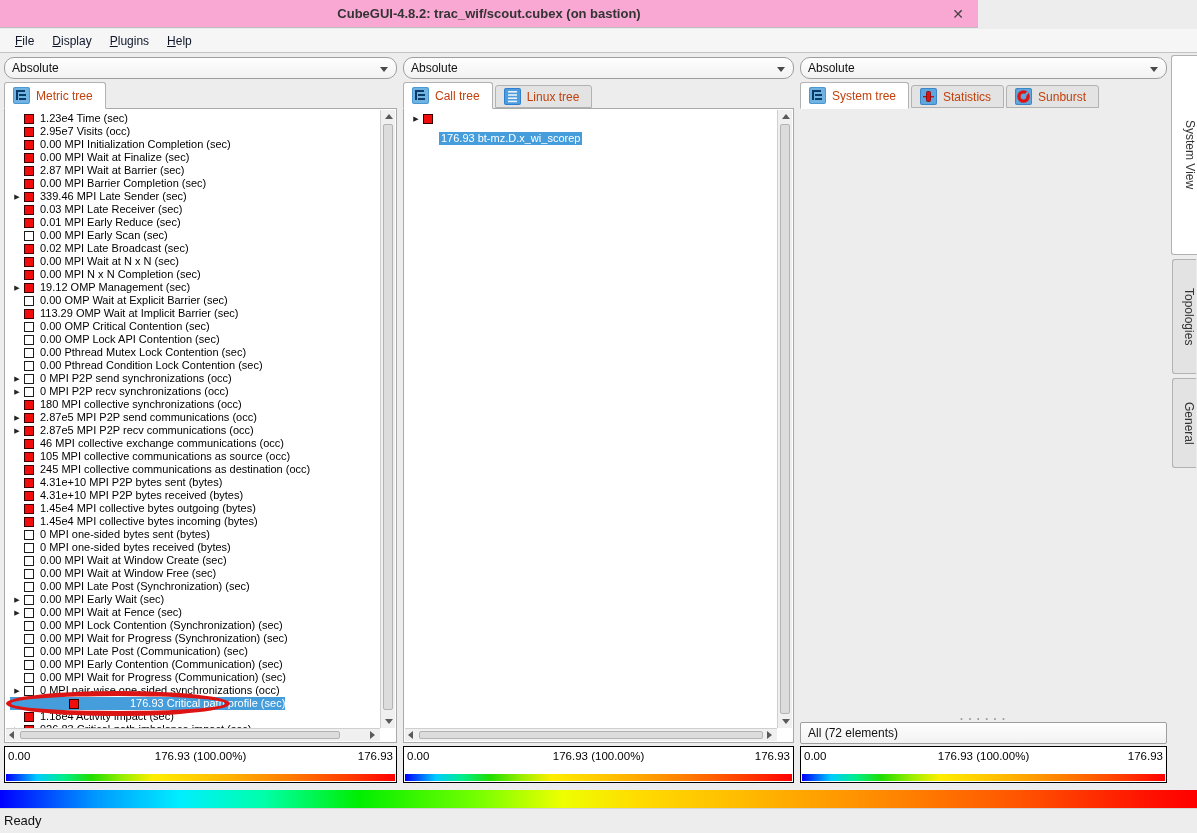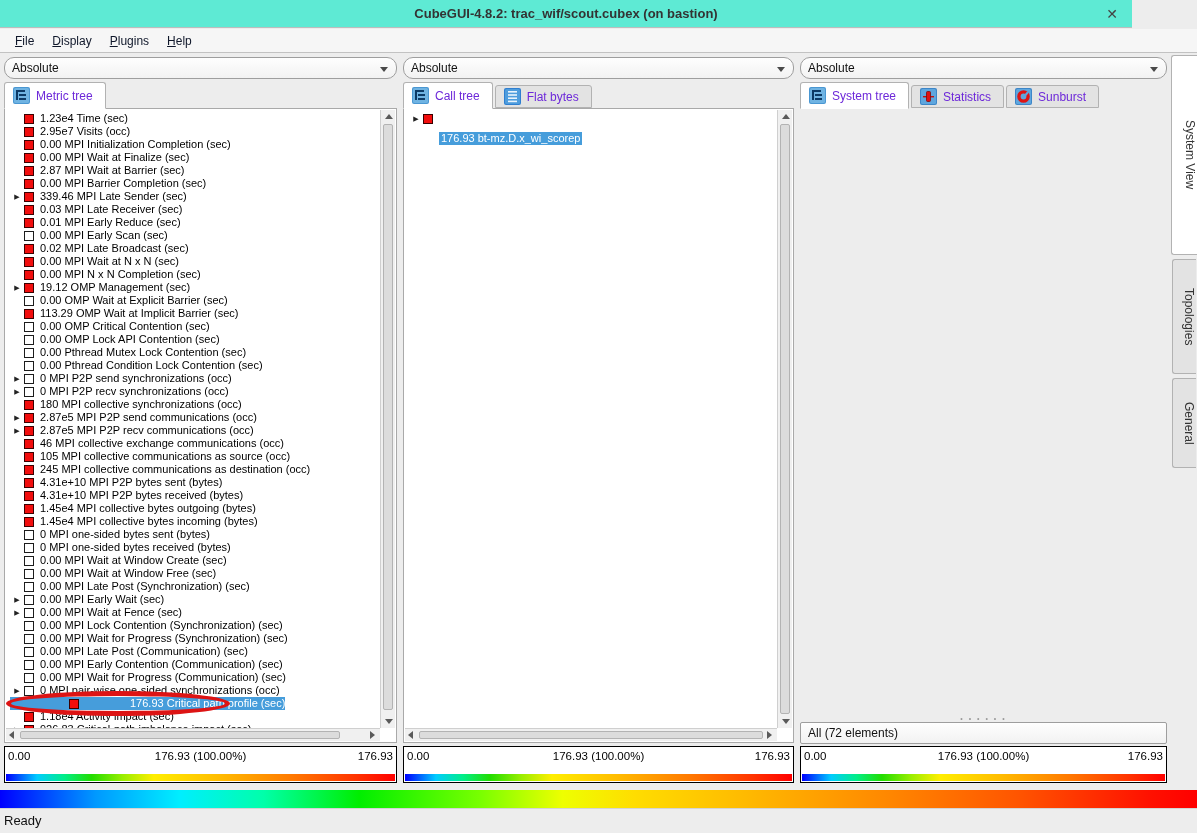--- a/index.html
+++ b/index.html
@@ -3,22 +3,22 @@
 <meta charset="utf-8">
 <style>
   * { box-sizing: border-box; margin: 0; padding: 0; }
   html,body { width:1197px; height:833px; }
   body {
     font-family: "Liberation Sans", sans-serif;
     background:#ededed; position:relative; overflow:hidden;
     -webkit-font-smoothing: antialiased;
   }
   
-  .titlebar { position:absolute; left:0; top:0; width:1132px; height:28px;
-    background:#5eead4; border-bottom:1px solid #bdbdbd; }
+  .titlebar { position:absolute; left:0; top:0; width:978px; height:28px;
+    background:#f9a8d4; border-bottom:1px solid #bdbdbd; }
   .titlebar .title { display:block; text-align:center; line-height:27px;
     font-size:13px; font-weight:700; color:#333; }
   .close-btn { position:absolute; right:10px; top:4px; width:20px; height:20px;
     text-align:center; line-height:20px; font-size:14px; color:#444; cursor:default; }
   
   .menubar { position:absolute; left:0; top:29px; width:1197px; height:24px;
     background:#f6f6f6; border-bottom:1px solid #c2c2c2; display:flex;
     align-items:center; padding-left:6px; }
   .menu-item { display:inline-block; padding:3px 9px; font-size:12px; color:#0f172a; }
   .menu-item::first-letter { text-decoration:underline; }
@@ -32,21 +32,21 @@
   .combo { position:absolute; left:0; right:0; top:4px; height:22px;
     background:linear-gradient(#fefefe,#f2f2f2); border:1px solid #9e9e9e;
     border-radius:10px; font-size:12px; color:#111; line-height:20px; padding-left:7px; }
   .combo .arrow-down { position:absolute; right:8px; top:9px; width:0; height:0;
     border-left:4px solid transparent; border-right:4px solid transparent;
     border-top:5px solid #4a4a4a; }
   
   .tabbar { position:absolute; left:0; right:0; top:28px; height:27px; display:flex; align-items:flex-end; }
   .tab { display:flex; align-items:center; gap:6px; padding:0 12px 0 8px;
     height:23px; background:#e3e3e3; border:1px solid #b2b2b2;
-    border-radius:3px 3px 0 0; font-size:12px; color:#6d28d9; margin-right:2px; }
+    border-radius:3px 3px 0 0; font-size:12px; color:#c2410c; margin-right:2px; }
   .tab.active { background:#ffffff; height:27px; border-bottom:1px solid #ffffff;
     margin-bottom:-1px; z-index:3; position:relative; }
   .tab-icon { width:17px; height:17px; flex:0 0 17px; }
   
   .treebox { position:absolute; left:0; right:0; top:55px;
     background:#ffffff; border:1px solid #a9a9a9; z-index:1; }
   .tb-tall  { height:635px; }
   .tb-short { height:610px; }
   .rows { position:absolute; left:1px; top:1px; right:16px; bottom:14px;
     padding:2px 0 0 4px; overflow:hidden; }
@@ -431,21 +431,21 @@
       </div>
       <div class="tab">
         <svg class="tab-icon" viewBox="0 0 17 17">
           <rect x="0" y="0" width="17" height="17" rx="2" fill="#2f7fd0"></rect>
           <rect x="1" y="1" width="15" height="15" rx="1.5" fill="#4f9ddd"></rect>
           <rect x="4" y="3" width="9" height="1.6" fill="#eaf4fc"></rect>
           <rect x="4" y="6.2" width="9" height="1.6" fill="#eaf4fc"></rect>
           <rect x="4" y="9.4" width="9" height="1.6" fill="#eaf4fc"></rect>
           <rect x="4" y="12.6" width="9" height="1.6" fill="#eaf4fc"></rect>
         </svg>
-        <span>Flat bytes</span>
+        <span>Linux tree</span>
       </div>
     </div>
     <div class="treebox tb-tall">
       <div class="rows sel-text">
           <div class="trow sel">
             <span class="arr">▶</span>
             <span class="box red"></span>
             <span class="txt">176.93 bt-mz.D.x_wi_scorep</span>
           </div>
         </div>

